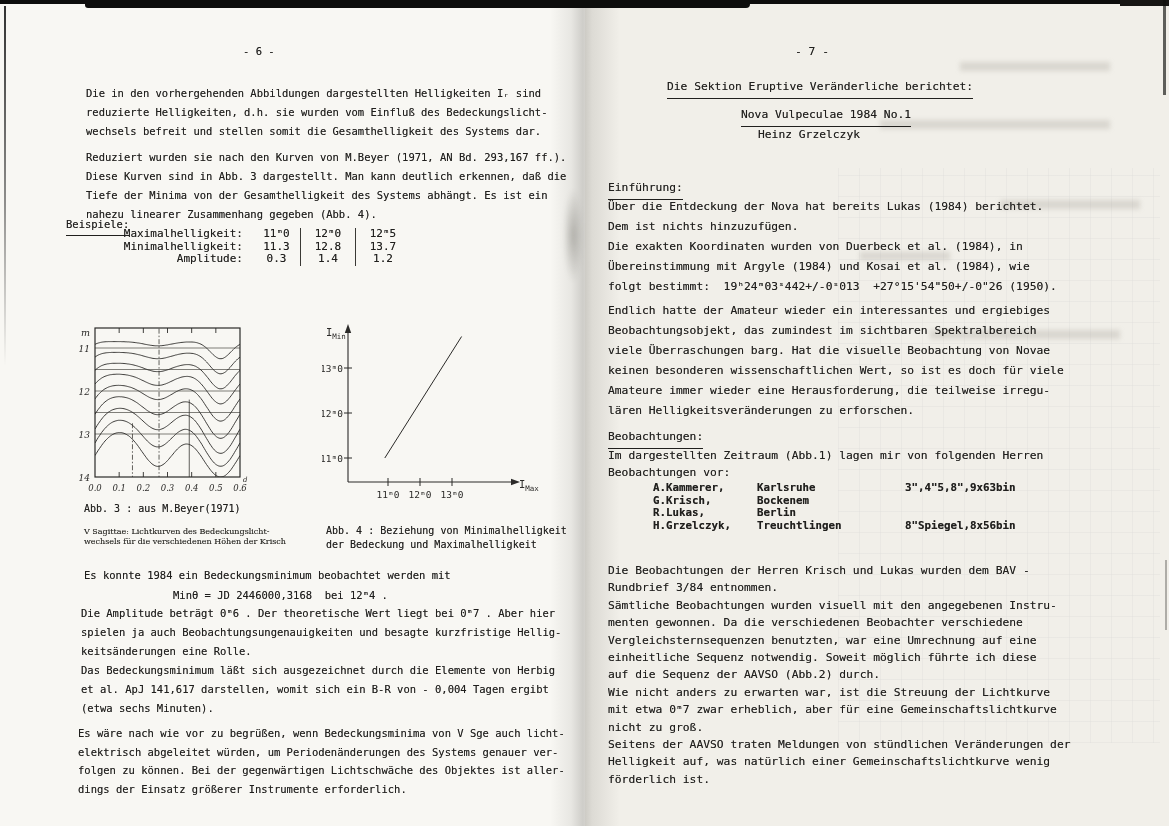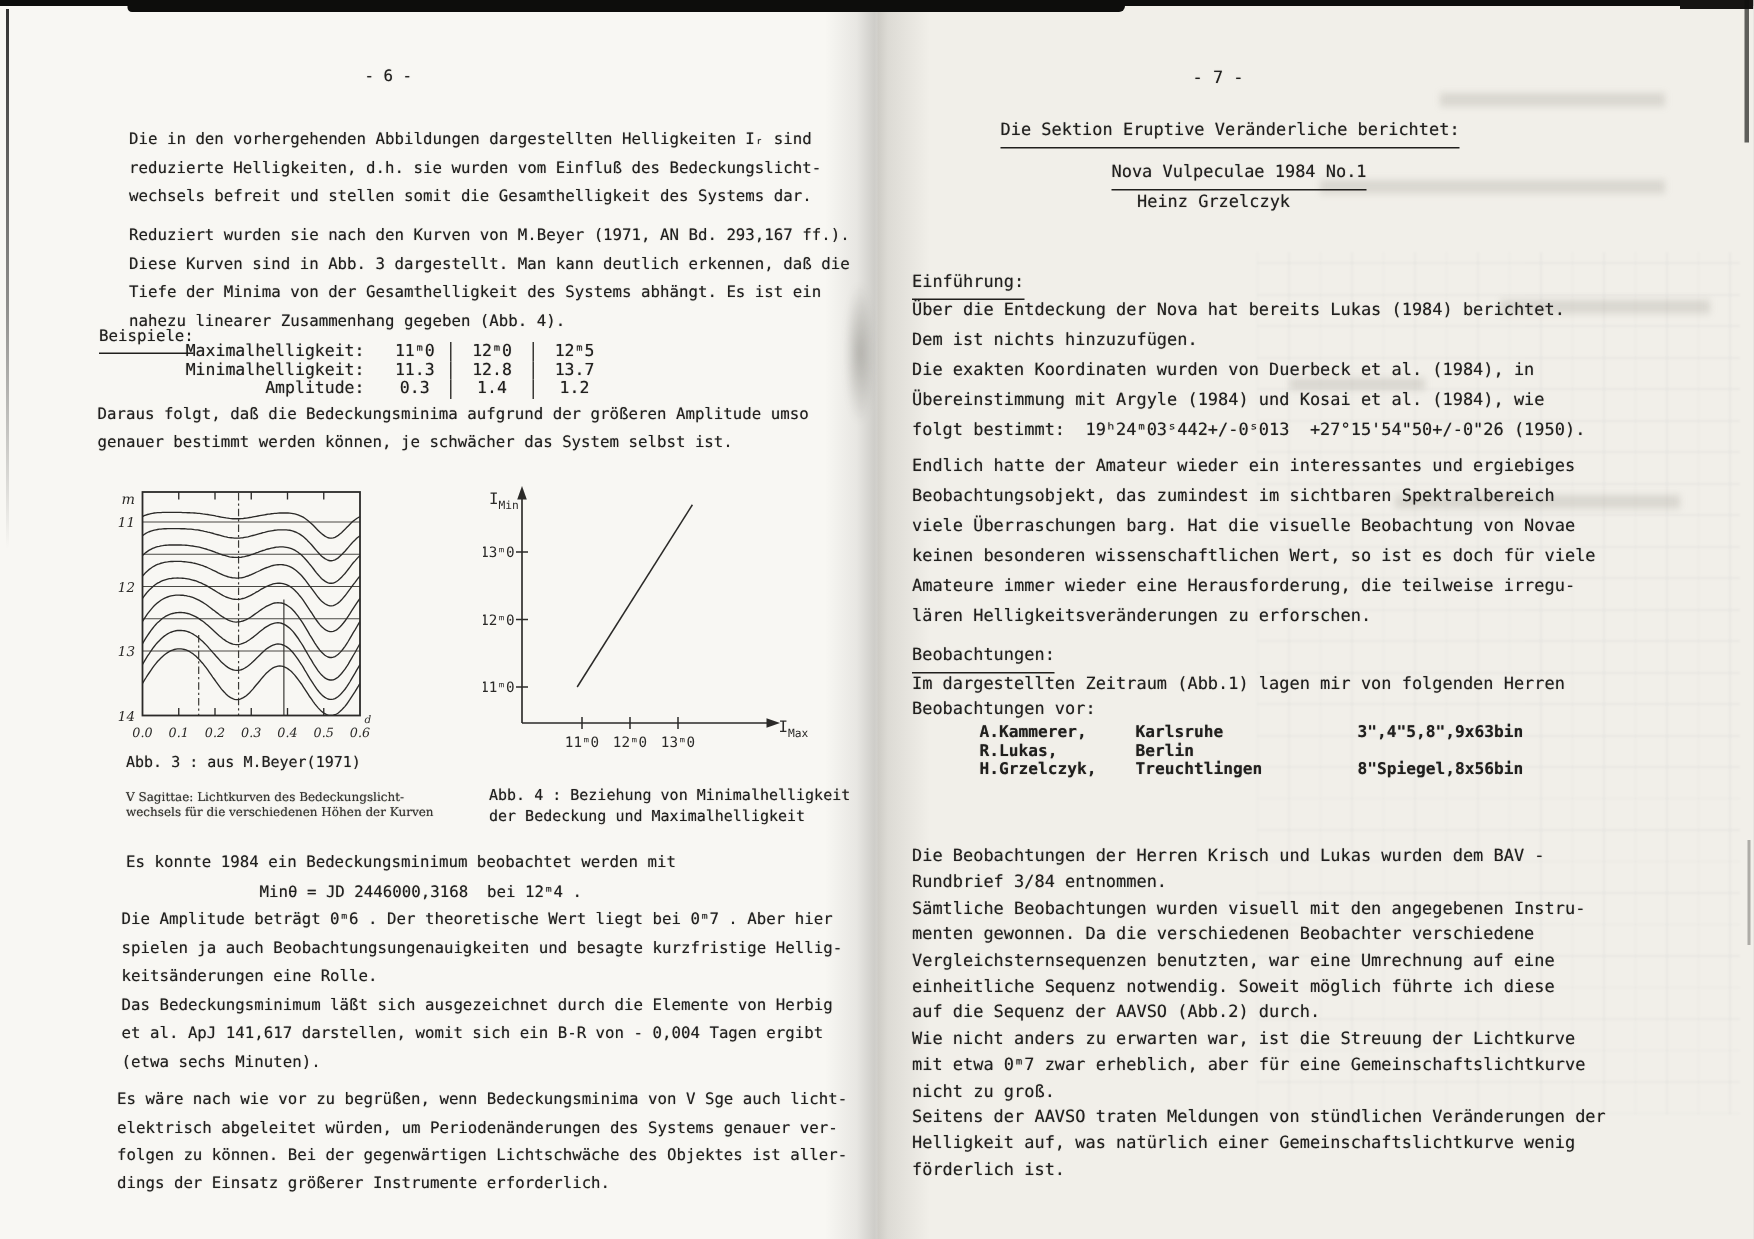--- a/index.html
+++ b/index.html
@@ -103,22 +103,20 @@
         <span class="ex-val sep">13.7</span>
       </div>
       <div class="ex-row">
         <span class="ex-label">Amplitude:</span>
         <span class="ex-val">0.3</span>
         <span class="ex-val sep">1.4</span>
         <span class="ex-val sep">1.2</span>
       </div>
     </div>
 
-  <div class="txt lp" style="left:65px;top:267px">Daraus folgt, daß die Bedeckungsminima aufgrund der größeren Amplitude umso
-genauer bestimmt werden können, je schwächer das System selbst ist.</div>
 
   <svg id="fig3" style="left:50px;top:318px" width="200" height="182">
       <defs>
         <clipPath id="c3">
           <rect x="45" y="10" width="145" height="149"></rect>
         </clipPath>
       </defs>
       <line x1="45" y1="30" x2="190" y2="30" stroke="#4a4944" stroke-width="0.7"></line>
       <line x1="45" y1="51.5" x2="190" y2="51.5" stroke="#4a4944" stroke-width="0.7"></line>
       <line x1="45" y1="73" x2="190" y2="73" stroke="#4a4944" stroke-width="0.7"></line>
@@ -158,21 +156,21 @@
       <text x="117.5" y="173" font-size="8.5" text-anchor="middle">0.3</text>
       <text x="141.66666666666669" y="173" font-size="8.5" text-anchor="middle">0.4</text>
       <text x="165.83333333333334" y="173" font-size="8.5" text-anchor="middle">0.5</text>
       <text x="190" y="173" font-size="8.5" text-anchor="middle">0.6</text>
       <text x="193" y="164" font-size="7">d</text>
     </svg>
 
   <div class="txt cap" style="left:84px;top:502px">Abb. 3 : aus M.Beyer(1971)</div>
 
   <div class="txt small-serif" style="left:84px;top:527px">V Sagittae: Lichtkurven des Bedeckungslicht-
-wechsels für die verschiedenen Höhen der Kurven</div>
+wechsels für die verschiedenen Höhen der Krisch</div>
 
   <svg id="fig4" style="left:322px;top:316px" width="225" height="200">
       <line x1="26" y1="166" x2="26" y2="14" stroke="#2b2a28" stroke-width="1.1"></line>
       <line x1="26" y1="166" x2="192" y2="166" stroke="#2b2a28" stroke-width="1.1"></line>
       <polygon points="26,8 22.8,17 29.2,17" fill="#2b2a28"></polygon>
       <polygon points="198,166 189,162.8 189,169.2" fill="#2b2a28"></polygon>
       <line x1="22" y1="142" x2="30" y2="142" stroke="#2b2a28" stroke-width="1"></line>
       <text x="21" y="145.5" font-size="9.5" text-anchor="end">11ᵐ0</text>
       <line x1="66" y1="162" x2="66" y2="170" stroke="#2b2a28" stroke-width="1"></line>
       <text x="66" y="182" font-size="9.5" text-anchor="middle">11ᵐ0</text>
@@ -236,20 +234,25 @@
   <div class="txt rp rp-mid" style="left:608px;top:447px">Im dargestellten Zeitraum (Abb.1) lagen mir von folgenden Herren
 Beobachtungen vor:</div>
 
   <div id="observers-table">
       <div class="ob-row">
         <span class="ob-name">A.Kammerer,</span>
         <span class="ob-city">Karlsruhe</span>
         <span class="ob-instr">3",4"5,8",9x63bin</span>
       </div>
       <div class="ob-row">
+        <span class="ob-name">G.Krisch,</span>
+        <span class="ob-city">Bockenem</span>
+        <span class="ob-instr"></span>
+      </div>
+      <div class="ob-row">
         <span class="ob-name">R.Lukas,</span>
         <span class="ob-city">Berlin</span>
         <span class="ob-instr"></span>
       </div>
       <div class="ob-row">
         <span class="ob-name">H.Grzelczyk,</span>
         <span class="ob-city">Treuchtlingen</span>
         <span class="ob-instr">8"Spiegel,8x56bin</span>
       </div>
     </div>

